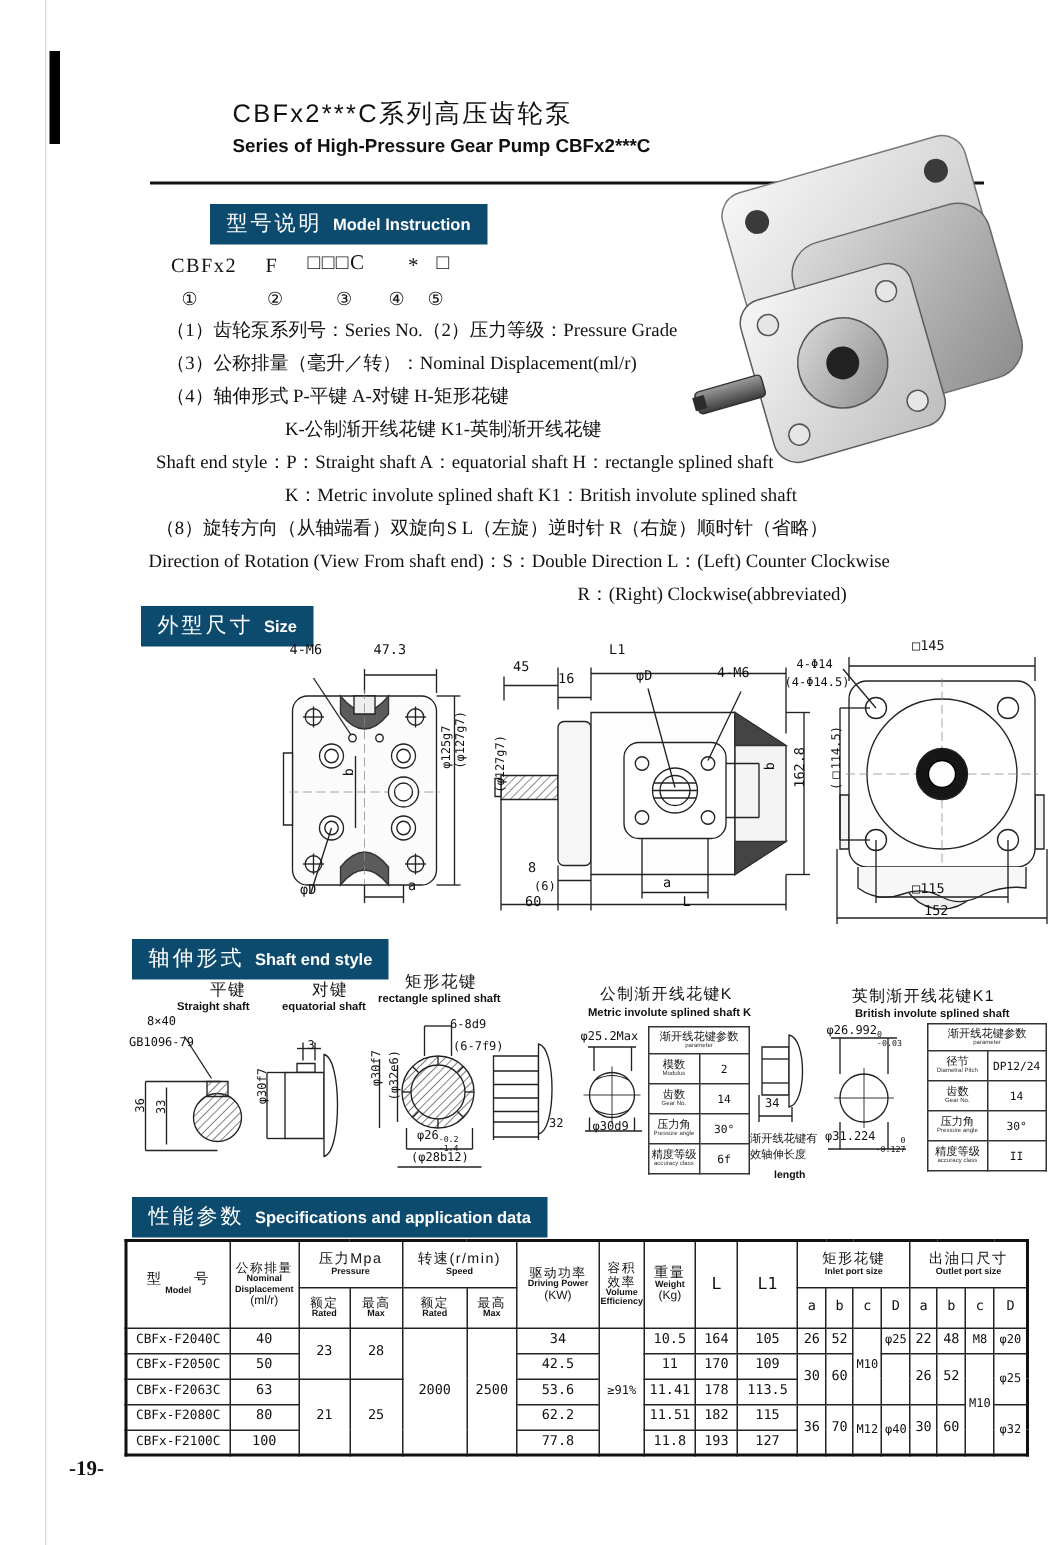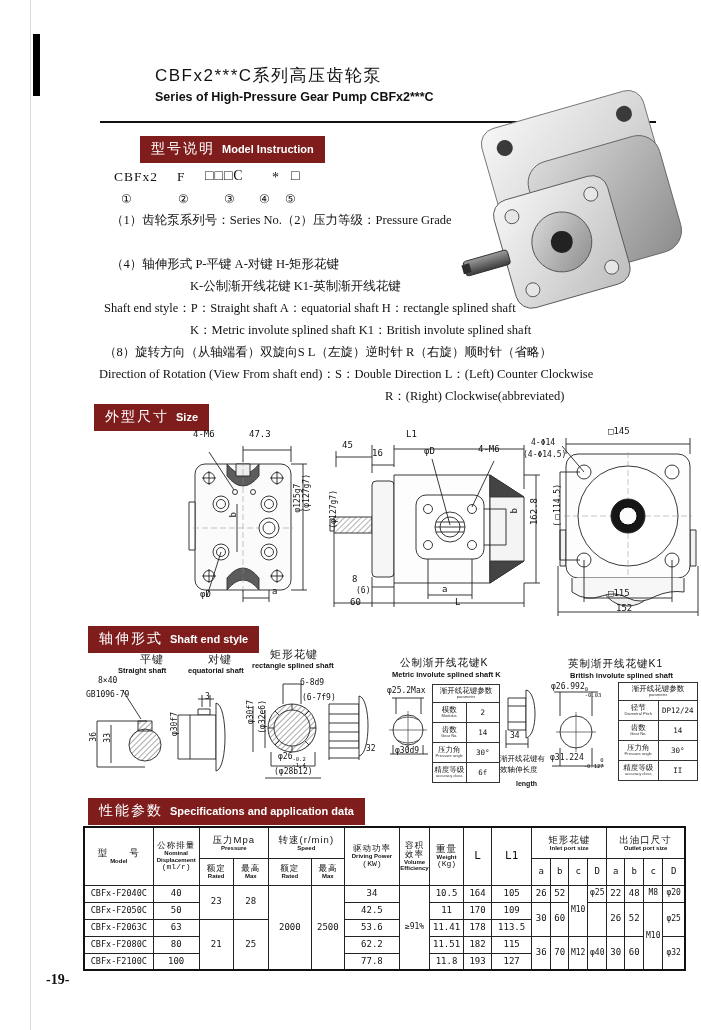--- a/index.html
+++ b/index.html
@@ -4,35 +4,35 @@
 <style>
   html,body{margin:0;padding:0;background:#fff;}
   #page{position:relative;width:701px;height:1030px;background:#ffffff;overflow:hidden;
         font-family:"Liberation Sans",sans-serif;color:#111;}
   .abs{position:absolute;}
   .lbl{position:absolute;white-space:nowrap;color:#111;}
   .serif{font-family:"Liberation Serif",serif;}
   .dim{font-family:"DejaVu Sans Mono",monospace;font-size:9px;}
   .dim8{font-family:"DejaVu Sans Mono",monospace;font-size:8px;}
   .vert{writing-mode:vertical-rl;transform:rotate(180deg);}
-  .badge{position:absolute;background:#7f1d1d;color:#fff;display:flex;align-items:baseline;
+  .badge{position:absolute;background:#0c4a6e;color:#fff;display:flex;align-items:baseline;
          gap:7px;padding:4px 11px 5px 11px;white-space:nowrap;}
   .badge .bzh{font-size:14px;letter-spacing:2px;}
   .badge .ben{font-size:11px;font-weight:bold;}
   .tol{display:inline-flex;flex-direction:column;font-size:5.5px;line-height:1.15;
        vertical-align:-2px;font-family:"DejaVu Sans Mono",monospace;}
   .codebox{letter-spacing:1px;}
   
   table.spec{border-collapse:collapse;table-layout:fixed;width:603px;}
   table.spec td{border:1px solid #222;text-align:center;vertical-align:middle;padding:0;
                 overflow:hidden;line-height:1.05;}
   table.spec{border:2px solid #111;}
   .hz{font-size:9.5px;letter-spacing:1px;}
   .he{font-size:6px;font-weight:bold;white-space:pre-line;transform-origin:center;}
-  .hu{font-size:8px;font-family:Liberation Mono, monospace;}
+  .hu{font-size:8px;font-family:Liberation Sans, sans-serif;}
   .cv{font-family:"DejaVu Sans Mono",monospace;font-size:9px;}
   .cm{font-family:"DejaVu Sans Mono",monospace;font-size:8.5px;}
   
   table.mini{border-collapse:collapse;table-layout:fixed;}
   table.mini td{border:1px solid #333;text-align:center;vertical-align:middle;padding:0;
                 overflow:hidden;line-height:1.05;}
   .mz{font-size:7.5px;}
   .me{font-size:4.5px;color:#333;transform:scale(.9);white-space:nowrap;}
   .mv{font-family:"DejaVu Sans Mono",monospace;font-size:7.5px;}
   .gt-zh{font-size:11px;letter-spacing:1px;}
@@ -62,20 +62,21 @@
   <div class="lbl serif codebox" style="left:205px;top:168px;font-size:14px;">□□□C</div>
   <div class="lbl serif codebox" style="left:272px;top:170px;font-size:14px;">*</div>
   <div class="lbl serif codebox" style="left:291px;top:168px;font-size:14px;">□</div>
   <div class="lbl serif" style="left:121px;top:192px;font-size:12px;">①</div>
   <div class="lbl serif" style="left:178px;top:192px;font-size:12px;">②</div>
   <div class="lbl serif" style="left:224px;top:192px;font-size:12px;">③</div>
   <div class="lbl serif" style="left:259px;top:192px;font-size:12px;">④</div>
   <div class="lbl serif" style="left:285px;top:192px;font-size:12px;">⑤</div>
 
   <div class="lbl serif" style="left:111px;top:212px;font-size:12.5px;">（1）齿轮泵系列号：Series No.（2）压力等级：Pressure Grade</div>
+  <div class="lbl serif" style="left:111px;top:234px;font-size:12.5px;">（3）公称排量（毫升／转）：Nominal Displacement(ml/r)</div>
   <div class="lbl serif" style="left:111px;top:256px;font-size:12.5px;">（4）轴伸形式  P-平键  A-对键  H-矩形花键</div>
   <div class="lbl serif" style="left:190px;top:278px;font-size:12.5px;">K-公制渐开线花键 K1-英制渐开线花键</div>
   <div class="lbl serif" style="left:104px;top:300px;font-size:12.5px;">Shaft end style：P：Straight shaft  A：equatorial shaft  H：rectangle splined shaft</div>
   <div class="lbl serif" style="left:190px;top:322px;font-size:12.5px;">K：Metric involute splined shaft  K1：British involute splined shaft</div>
   <div class="lbl serif" style="left:104px;top:344px;font-size:12.5px;">（8）旋转方向（从轴端看）双旋向S L（左旋）逆时针 R（右旋）顺时针（省略）</div>
   <div class="lbl serif" style="left:99px;top:366px;font-size:12.5px;">Direction of Rotation (View From shaft end)：S：Double Direction  L：(Left) Counter Clockwise</div>
   <div class="lbl serif" style="left:385px;top:388px;font-size:12.5px;">R：(Right) Clockwise(abbreviated)</div>
 
   <svg style="left:450px;top:103px;" width="250" height="212" viewBox="0 0 250 212">
     <defs>

